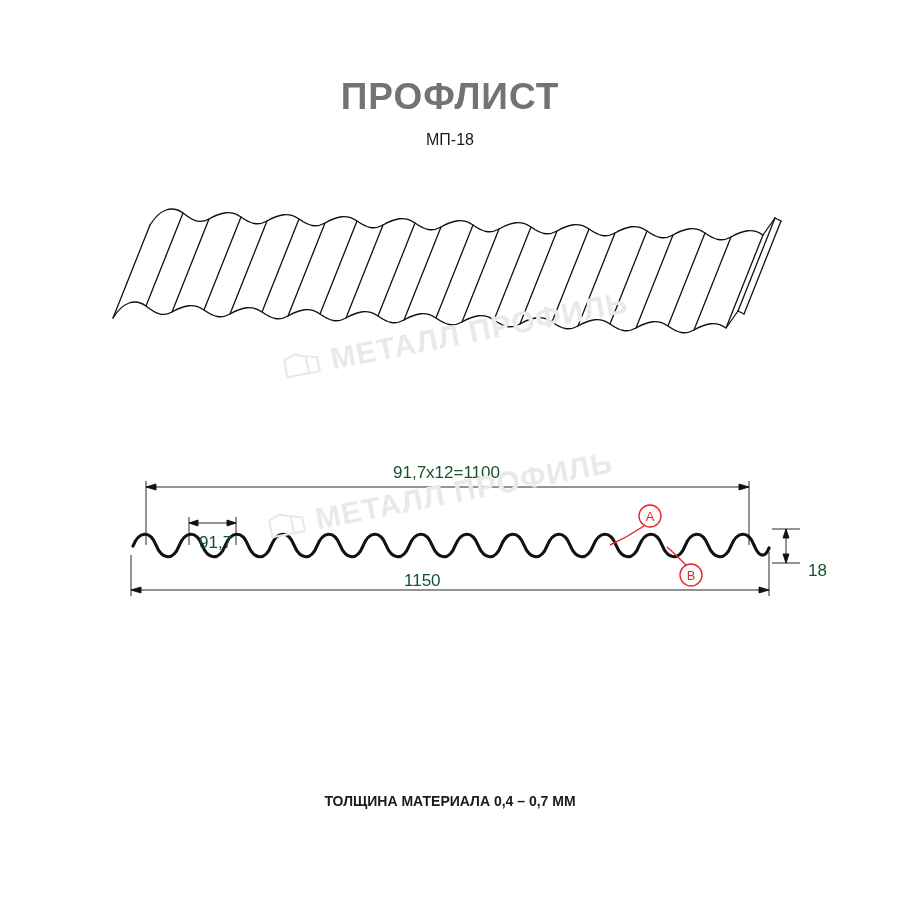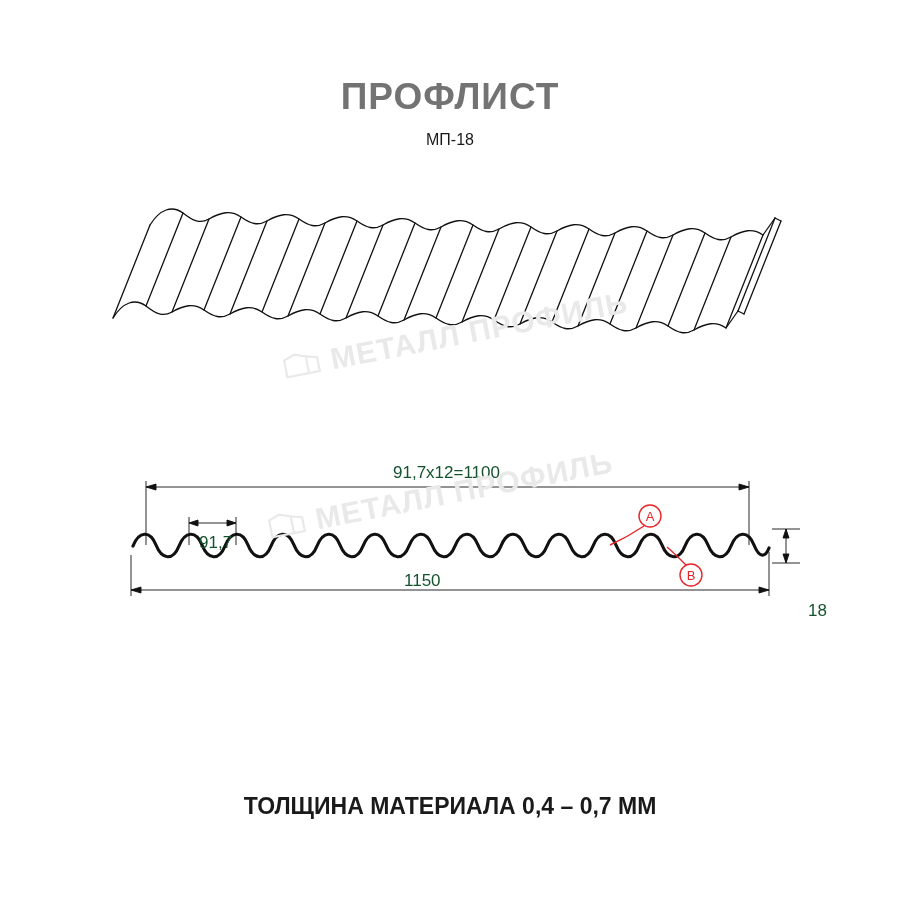--- a/index.html
+++ b/index.html
@@ -40,21 +40,21 @@
     font-size: 16px;
     font-weight: normal;
     color: #1a1a1a;
   }
   .footnote {
     position: absolute;
     top: 793px;
     left: 0;
     width: 900px;
     text-align: center;
-    font-size: 23px;
+    font-size: 14px;
     font-weight: bold;
     color: #1a1a1a;
   }
   svg.draw {
     position: absolute;
     top: 0;
     left: 0;
   }
   .wm {
     position: absolute;
@@ -232,21 +232,21 @@
       <circle cx="691" cy="575" r="11"></circle>
       <path d="M686,565 C679,558 673,552 667,547"></path>
     </g>
     <text x="650" y="521" text-anchor="middle" font-family="Liberation Sans, sans-serif" font-size="13" fill="#e8262a">A</text>
     <text x="691" y="580" text-anchor="middle" font-family="Liberation Sans, sans-serif" font-size="13" fill="#e8262a">B</text>
   </svg>
 
   <div class="dimtext" style="top:463px; left:393px;">91,7х12=1100</div>
   <div class="dimtext" style="top:501px; left:199px;margin-top:32px;">91,7</div>
   <div class="dimtext" style="top:571px; left:404px;">1150</div>
-  <div class="dimtext" style="top:561px; left:808px;margin-top:40px;">18</div>
+  <div class="dimtext" style="top:561px; left:808px;">18</div>
 
   <div class="wm wm1">
     <span class="wm-logo">
       <svg width="40" height="28" viewBox="0 0 40 28" fill="none" stroke="#e9e9e9" stroke-width="2.2">
         <path d="M3,24 L3,7 L14,3 L25,7 L25,24 Z"></path>
         <path d="M25,7 L36,10 L36,24 L25,24"></path>
       </svg>
     </span><span>МЕТАЛЛ ПРОФИЛЬ</span>
   </div>
   <div class="wm wm2">

